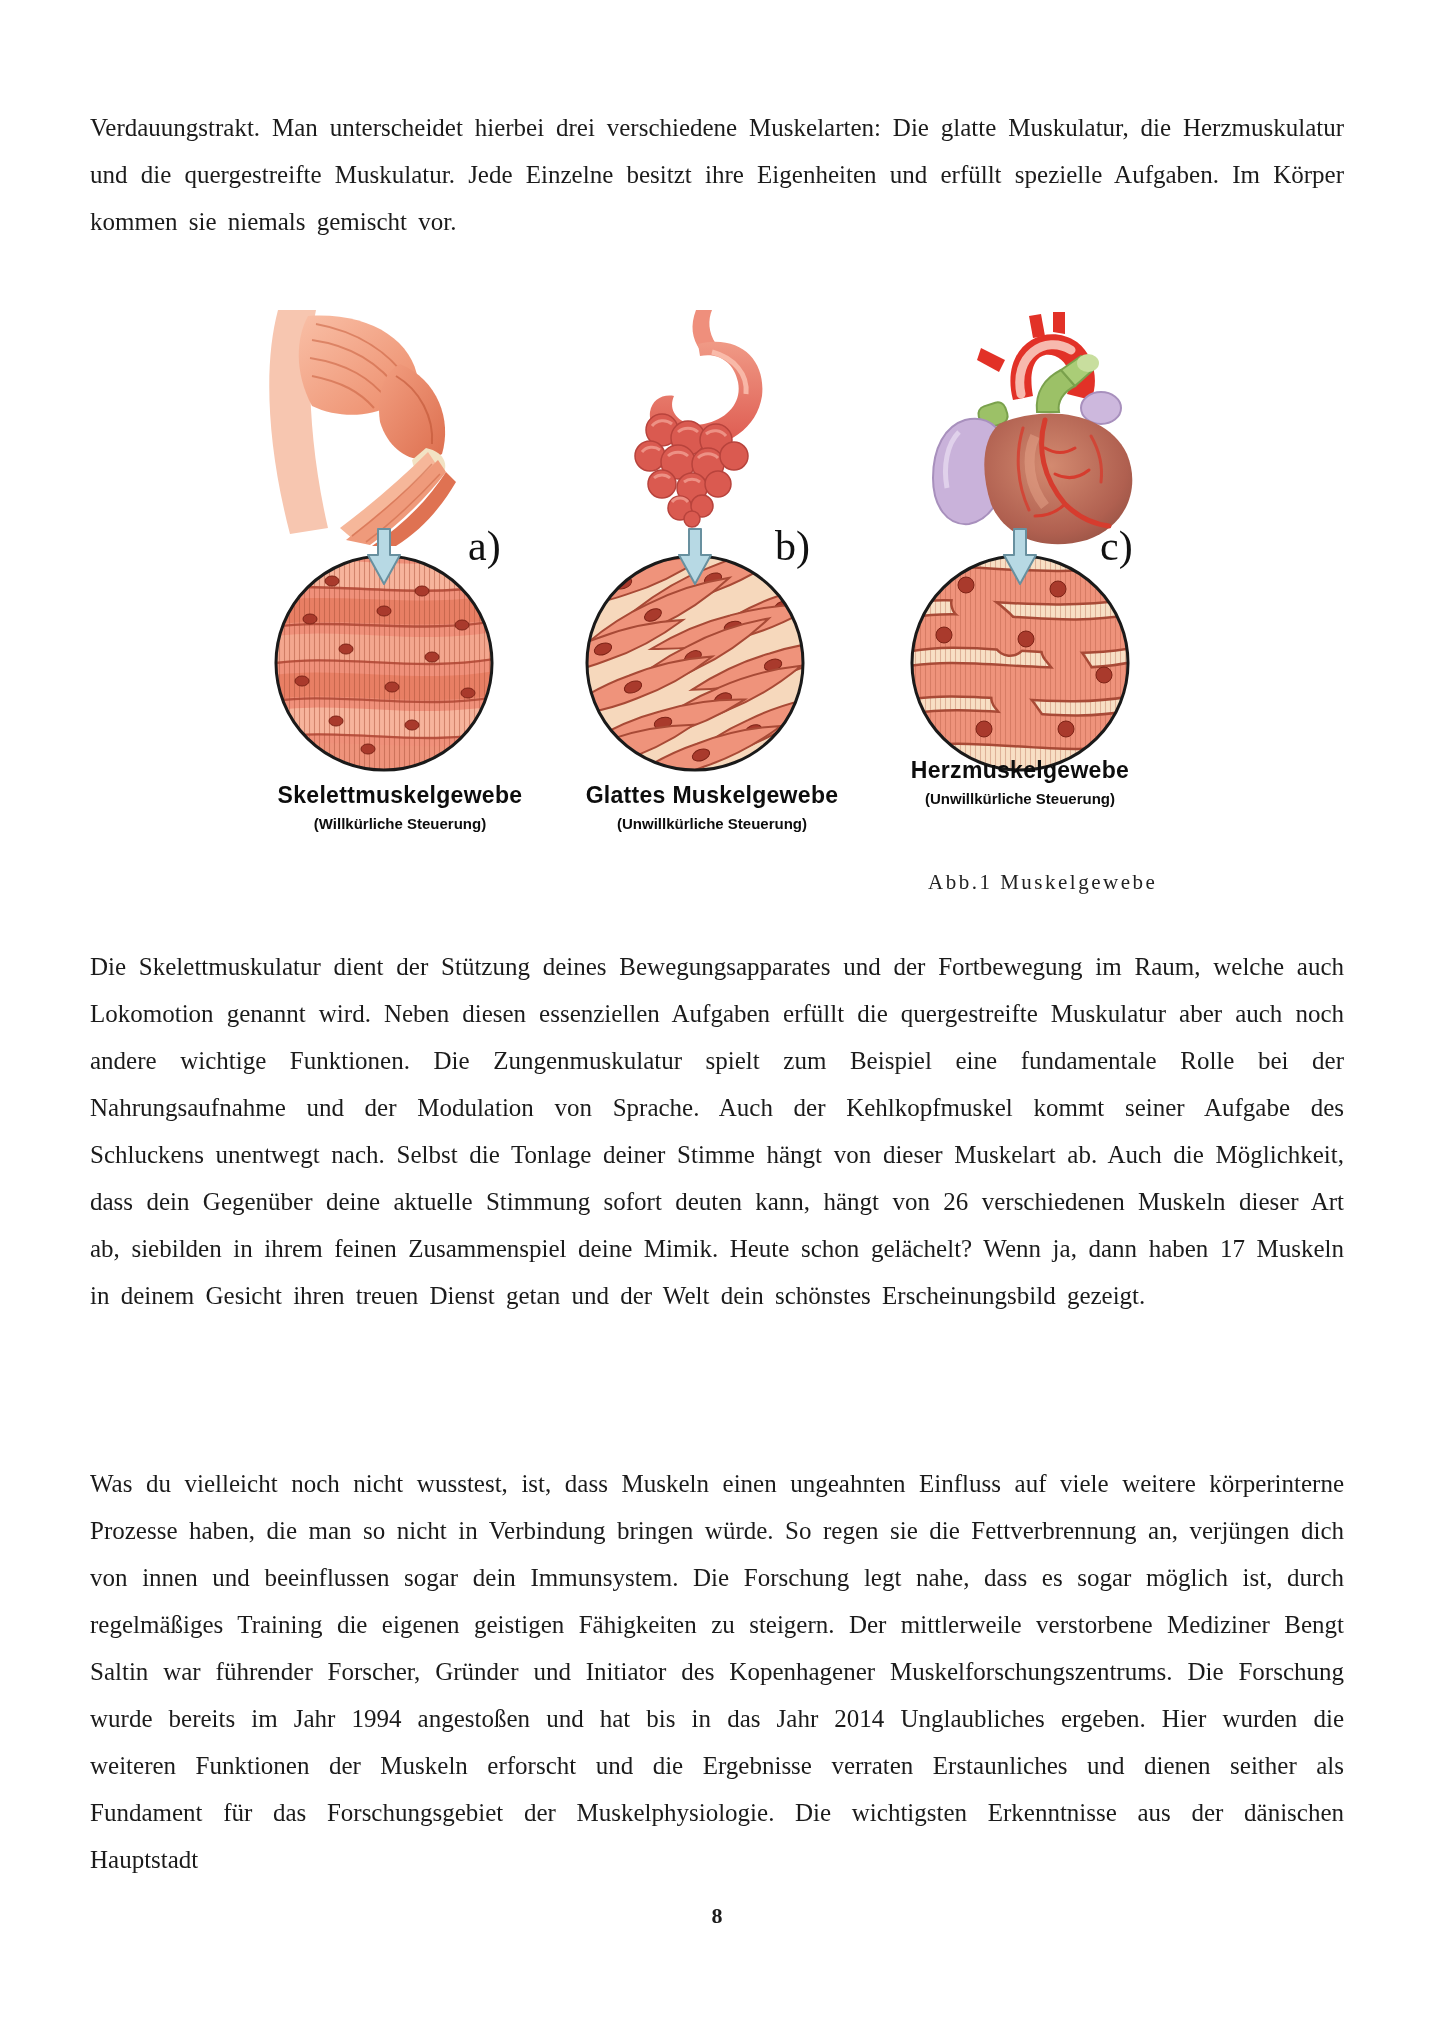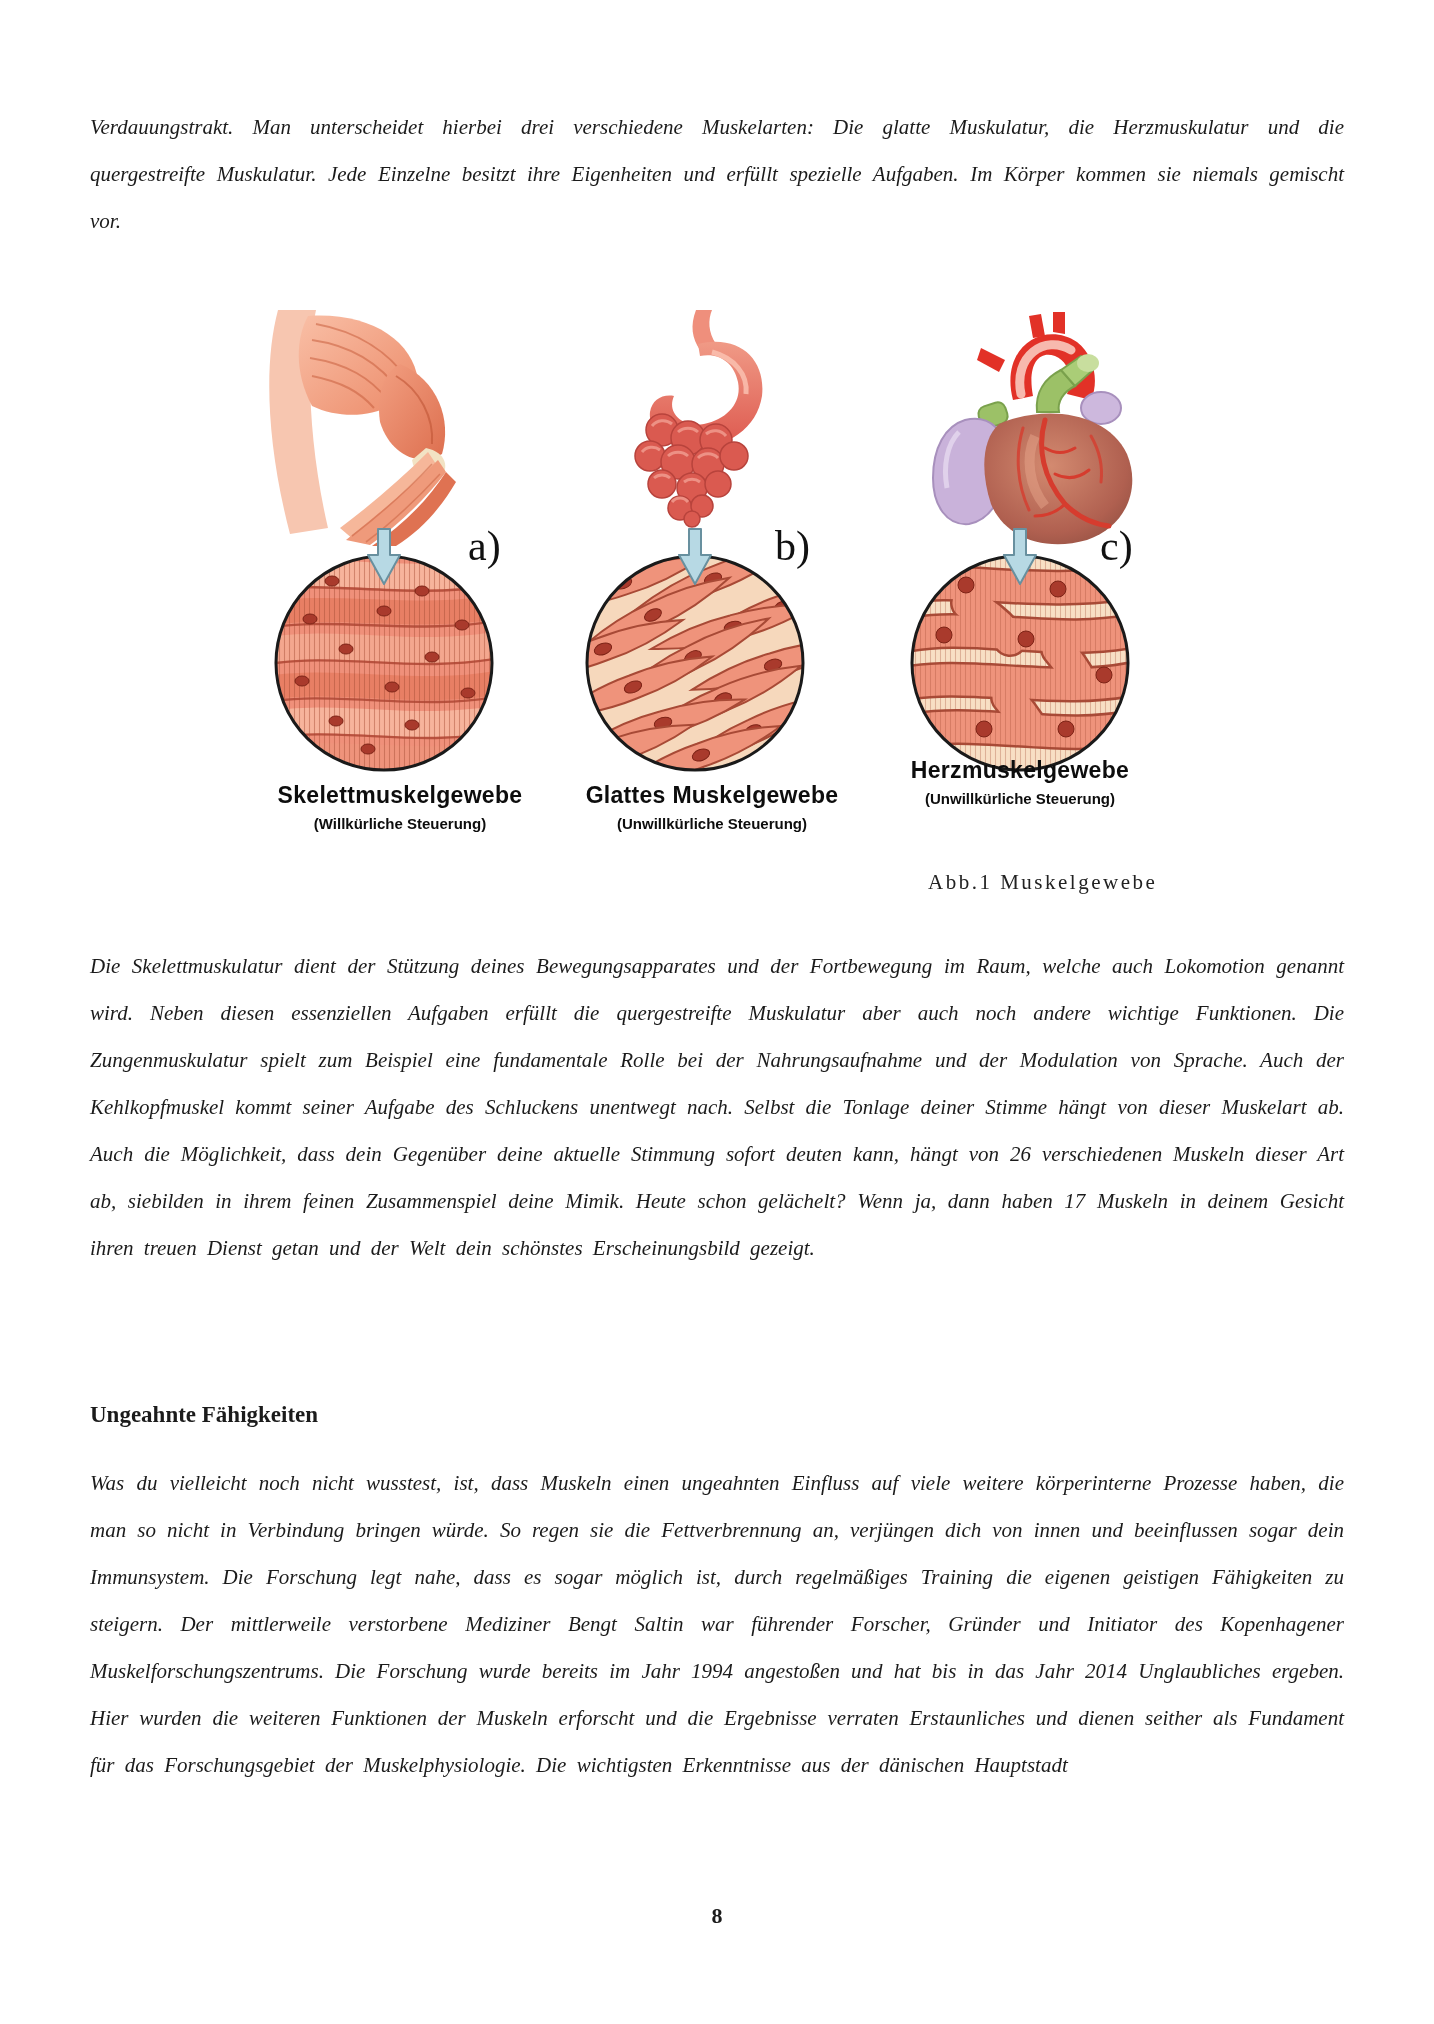--- a/index.html
+++ b/index.html
@@ -7,22 +7,22 @@
     position:relative;
     width:1434px;height:2024px;
     background:#ffffff;
     font-family:"Liberation Serif", serif;
     color:#1b1b1b;
     overflow:hidden;
     margin:0 auto;
   }
   .textblock{
     position:absolute;left:90px;width:1254px;
-    font-size:21px;line-height:47px;
-    text-align:justify;word-spacing:5px;font-style:italic;
+    font-size:25px;line-height:47px;
+    text-align:justify;word-spacing:5px;
   }
   .p1{top:104px;}
   .p2{top:943px;}
   .p3{top:1460px;}
   .section-heading{
     position:absolute;left:90px;top:1398px;width:1254px;
     font-size:23px;font-weight:bold;line-height:34px;
   }
   .figure{
     position:absolute;left:90px;top:300px;width:1254px;height:610px;
@@ -362,19 +362,18 @@
     <div class="fig-caption cap-c">
       <span class="t">Herzmuskelgewebe</span>
       <span class="s">(Unwillkürliche Steuerung)</span>
     </div>
 
     <div class="abb-caption">Abb.1 Muskelgewebe</div>
   </div>
 
   <div class="textblock p2">Die Skelettmuskulatur dient der Stützung deines Bewegungsapparates und der Fortbewegung im Raum, welche auch Lokomotion genannt wird. Neben diesen essenziellen Aufgaben erfüllt die quergestreifte Muskulatur aber auch noch andere wichtige Funktionen. Die Zungenmuskulatur spielt zum Beispiel eine fundamentale Rolle bei der Nahrungsaufnahme und der Modulation von Sprache. Auch der Kehlkopfmuskel kommt seiner Aufgabe des Schluckens unentwegt nach. Selbst die Tonlage deiner Stimme hängt von dieser Muskelart ab. Auch die Möglichkeit, dass dein Gegenüber deine aktuelle Stimmung sofort deuten kann, hängt von 26 verschiedenen Muskeln dieser Art ab, siebilden in ihrem feinen Zusammenspiel deine Mimik. Heute schon gelächelt? Wenn ja, dann haben 17 Muskeln in deinem Gesicht ihren treuen Dienst getan und der Welt dein schönstes Erscheinungsbild gezeigt.</div>
 
-  <div class="section-heading">Ungeahnte Fähigkeiten</div>
 
   <div class="textblock p3">Was du vielleicht noch nicht wusstest, ist, dass Muskeln einen ungeahnten Einfluss auf viele weitere körperinterne Prozesse haben, die man so nicht in Verbindung bringen würde. So regen sie die Fettverbrennung an, verjüngen dich von innen und beeinflussen sogar dein Immunsystem. Die Forschung legt nahe, dass es sogar möglich ist, durch regelmäßiges Training die eigenen geistigen Fähigkeiten zu steigern. Der mittlerweile verstorbene Mediziner Bengt Saltin war führender Forscher, Gründer und Initiator des Kopenhagener Muskelforschungszentrums. Die Forschung wurde bereits im Jahr 1994 angestoßen und hat bis in das Jahr 2014 Unglaubliches ergeben. Hier wurden die weiteren Funktionen der Muskeln erforscht und die Ergebnisse verraten Erstaunliches und dienen seither als Fundament für das Forschungsgebiet der Muskelphysiologie. Die wichtigsten Erkenntnisse aus der dänischen Hauptstadt</div>
 
   <div class="page-number">8</div>
 
 </div>
 
 </body></html>

